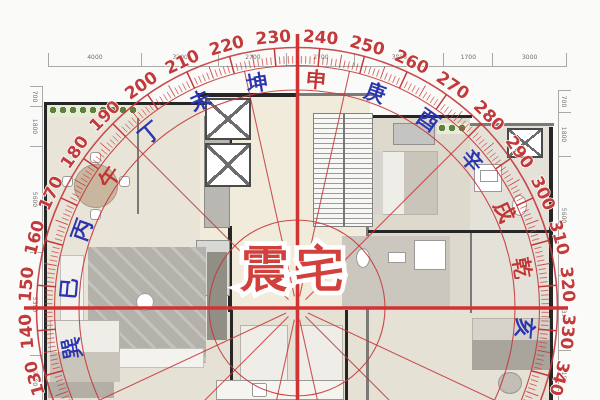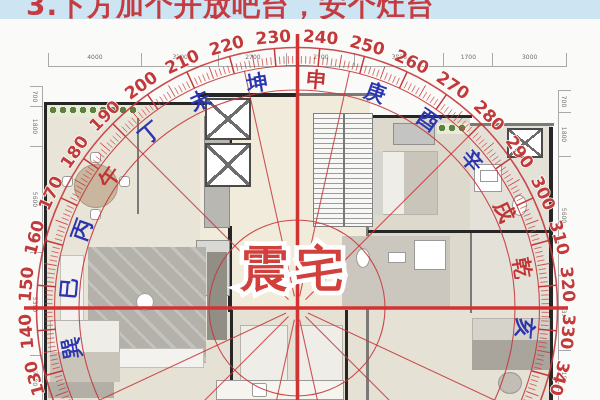--- a/index.html
+++ b/index.html
@@ -588,16 +588,13 @@
       <text x="316.9586650892137" y="79.87141413699027" fill="#c23434" font-size="21" font-weight="bold" text-anchor="middle" dominant-baseline="central" transform="rotate(5 316.9586650892137 79.87141413699027)">申</text>
       <text x="375.3226128215781" y="92.81038984002697" fill="#2c35ae" font-size="21" font-weight="bold" text-anchor="middle" dominant-baseline="central" transform="rotate(20 375.3226128215781 92.81038984002697)">庚</text>
       <text x="428.34900392438954" y="120.41418185782086" fill="#2c35ae" font-size="21" font-weight="bold" text-anchor="middle" dominant-baseline="central" transform="rotate(35 428.34900392438954 120.41418185782086)">酉</text>
       <text x="472.424177474246" y="160.80163738178248" fill="#2c35ae" font-size="21" font-weight="bold" text-anchor="middle" dominant-baseline="central" transform="rotate(50 472.424177474246 160.80163738178248)">辛</text>
       <text x="504.54448323139286" y="211.22041806137983" fill="#c23434" font-size="21" font-weight="bold" text-anchor="middle" dominant-baseline="central" transform="rotate(65 504.54448323139286 211.22041806137983)">戌</text>
       <text x="522.5209754397956" y="268.2345673142729" fill="#c23434" font-size="21" font-weight="bold" text-anchor="middle" dominant-baseline="central" transform="rotate(80 522.5209754397956 268.2345673142729)">乾</text>
       <text x="525.1285858630097" y="327.95866508921375" fill="#2c35ae" font-size="21" font-weight="bold" text-anchor="middle" dominant-baseline="central" transform="rotate(95 525.1285858630097 327.95866508921375)">亥</text>
       <text x="296" y="268" fill="#d2403c" font-size="48" font-weight="bold" letter-spacing="8" text-anchor="middle" dominant-baseline="central" stroke="#ffffff" stroke-width="9" paint-order="stroke">震宅</text>
     </svg>
 
-  <div class="title-bar">
-    <div class="title-text">3.下方加个开放吧台，安个灶台</div>
-  </div>
 </div>
 
 </body></html>

